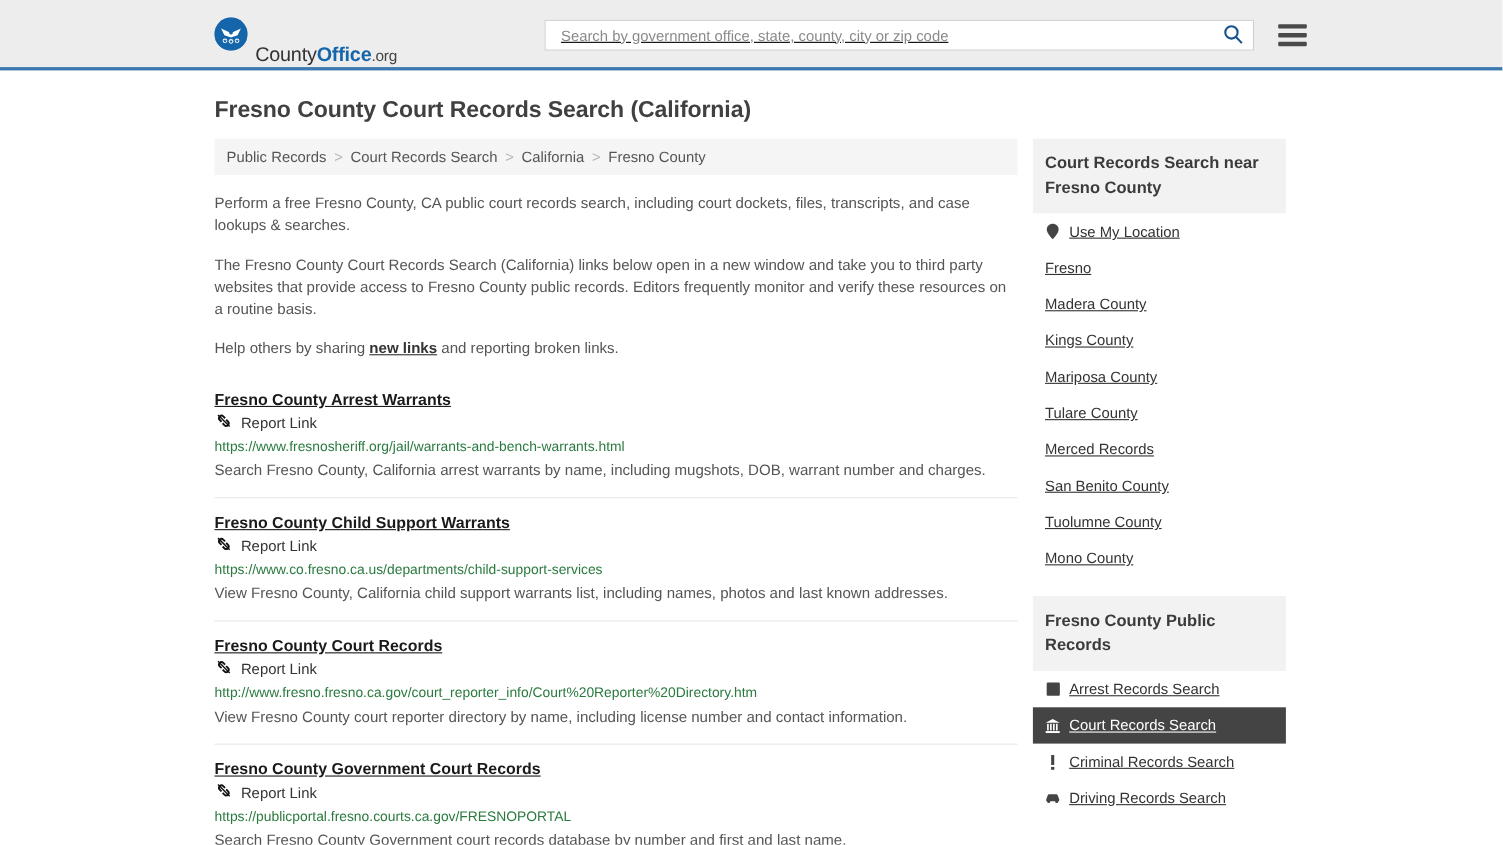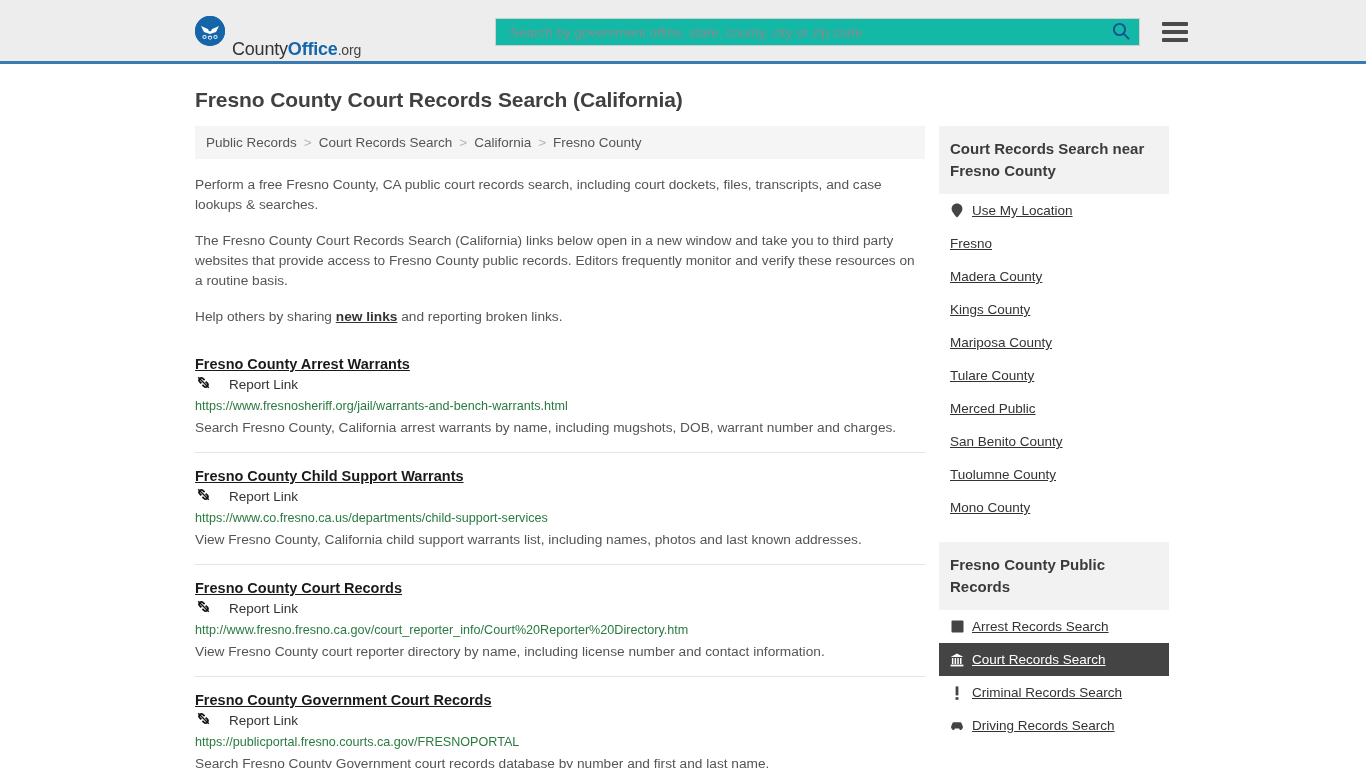--- a/index.html
+++ b/index.html
@@ -51,25 +51,26 @@
   .search-area {
     position: absolute;
     left: 495px;
     top: 18px;
     display: flex;
     align-items: center;
   }
   .search-box {
     width: 645px;
     height: 28px;
-    background: #14b8a6;
+    background: #ffffff;
     border: 1px solid #d0d0d0;
     display: flex;
     align-items: center;
     padding: 0 6px 0 12px;
+    text-decoration: underline;
   }
   .search-box input {
     border: 0; outline: 0;
     flex: 1;
     font-size: 13.5px;
     color: #333;
     font-family: "Liberation Sans", sans-serif;
     background: transparent;
   }
   .search-box input::placeholder { color: #8a8a8a; }
@@ -139,21 +140,21 @@
   }
   .result-title {
     font-size: 14.5px;
     font-weight: bold;
     color: #1a1a1a;
     text-decoration: underline;
     cursor: pointer;
     line-height: 18px;
   }
   .report-link {
-    display: flex; align-items: center; gap: 17px;
+    display: flex; align-items: center; gap: 7px;
     font-size: 13.5px; color: #333;
     cursor: pointer; white-space: nowrap;
     padding-top: 1px;
   }
   .result-url {
     font-size: 12.6px;
     color: #2a7a3f;
     margin-top: 4px;
     line-height: 16px;
     word-break: break-all;
@@ -365,21 +366,21 @@
                 <span class="lbl">Mariposa County</span>
               </a>
             </li>
             <li>
               <a href="#" class="side-link">
                 <span class="lbl">Tulare County</span>
               </a>
             </li>
             <li>
               <a href="#" class="side-link">
-                <span class="lbl">Merced Public</span>
+                <span class="lbl">Merced Records</span>
               </a>
             </li>
             <li>
               <a href="#" class="side-link">
                 <span class="lbl">San Benito County</span>
               </a>
             </li>
             <li>
               <a href="#" class="side-link">
                 <span class="lbl">Tuolumne County</span>

